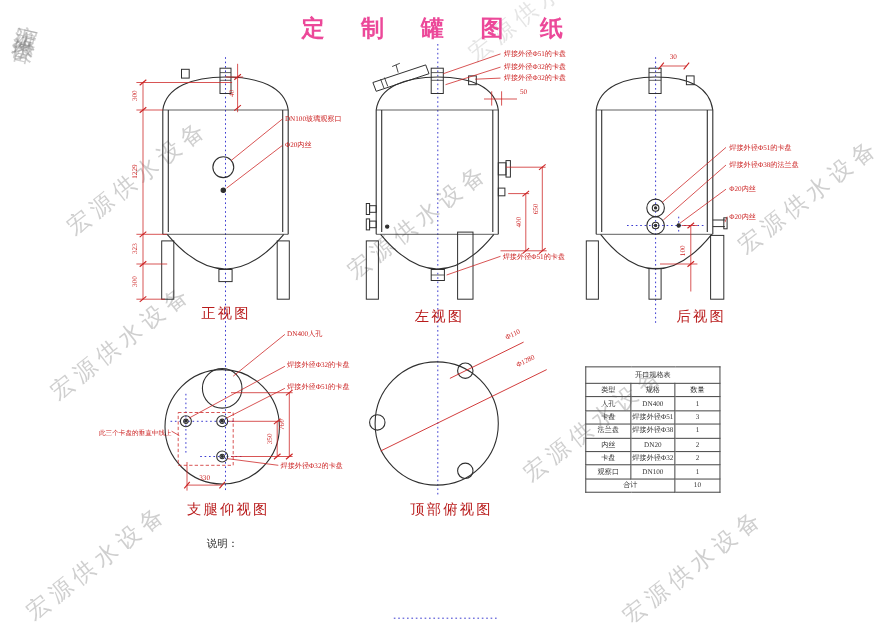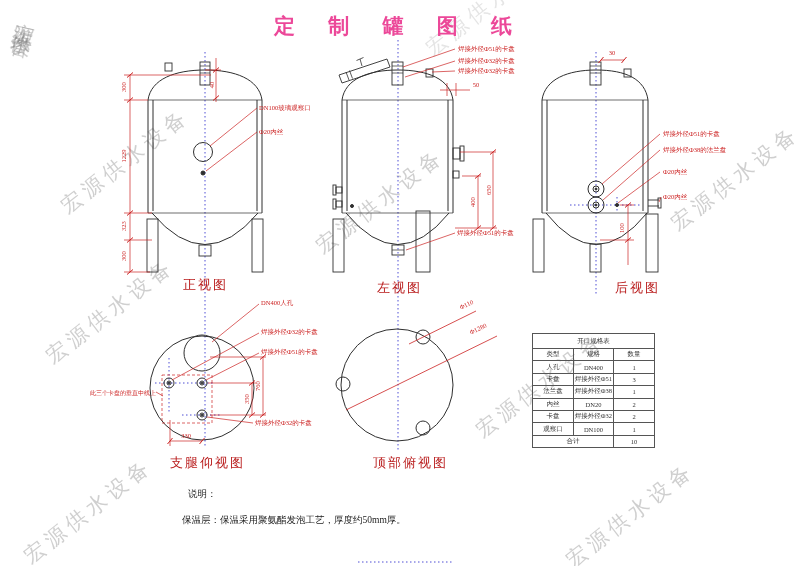--- a/index.html
+++ b/index.html
@@ -333,15 +333,14 @@
       <td>1</td>
     </tr>
     <tr>
       <td colspan="2">合计</td>
       <td>10</td>
     </tr>
   </tbody>
     </table>
 
   <div class="note" style="left:146px;top:488px;">说明：</div>
-  <div class="note" style="left:140px;top:514px;">保温层：保温采用聚氨酯发泡工艺，厚度约50mm厚。</div>
 
 </div>
 
 </body></html>

